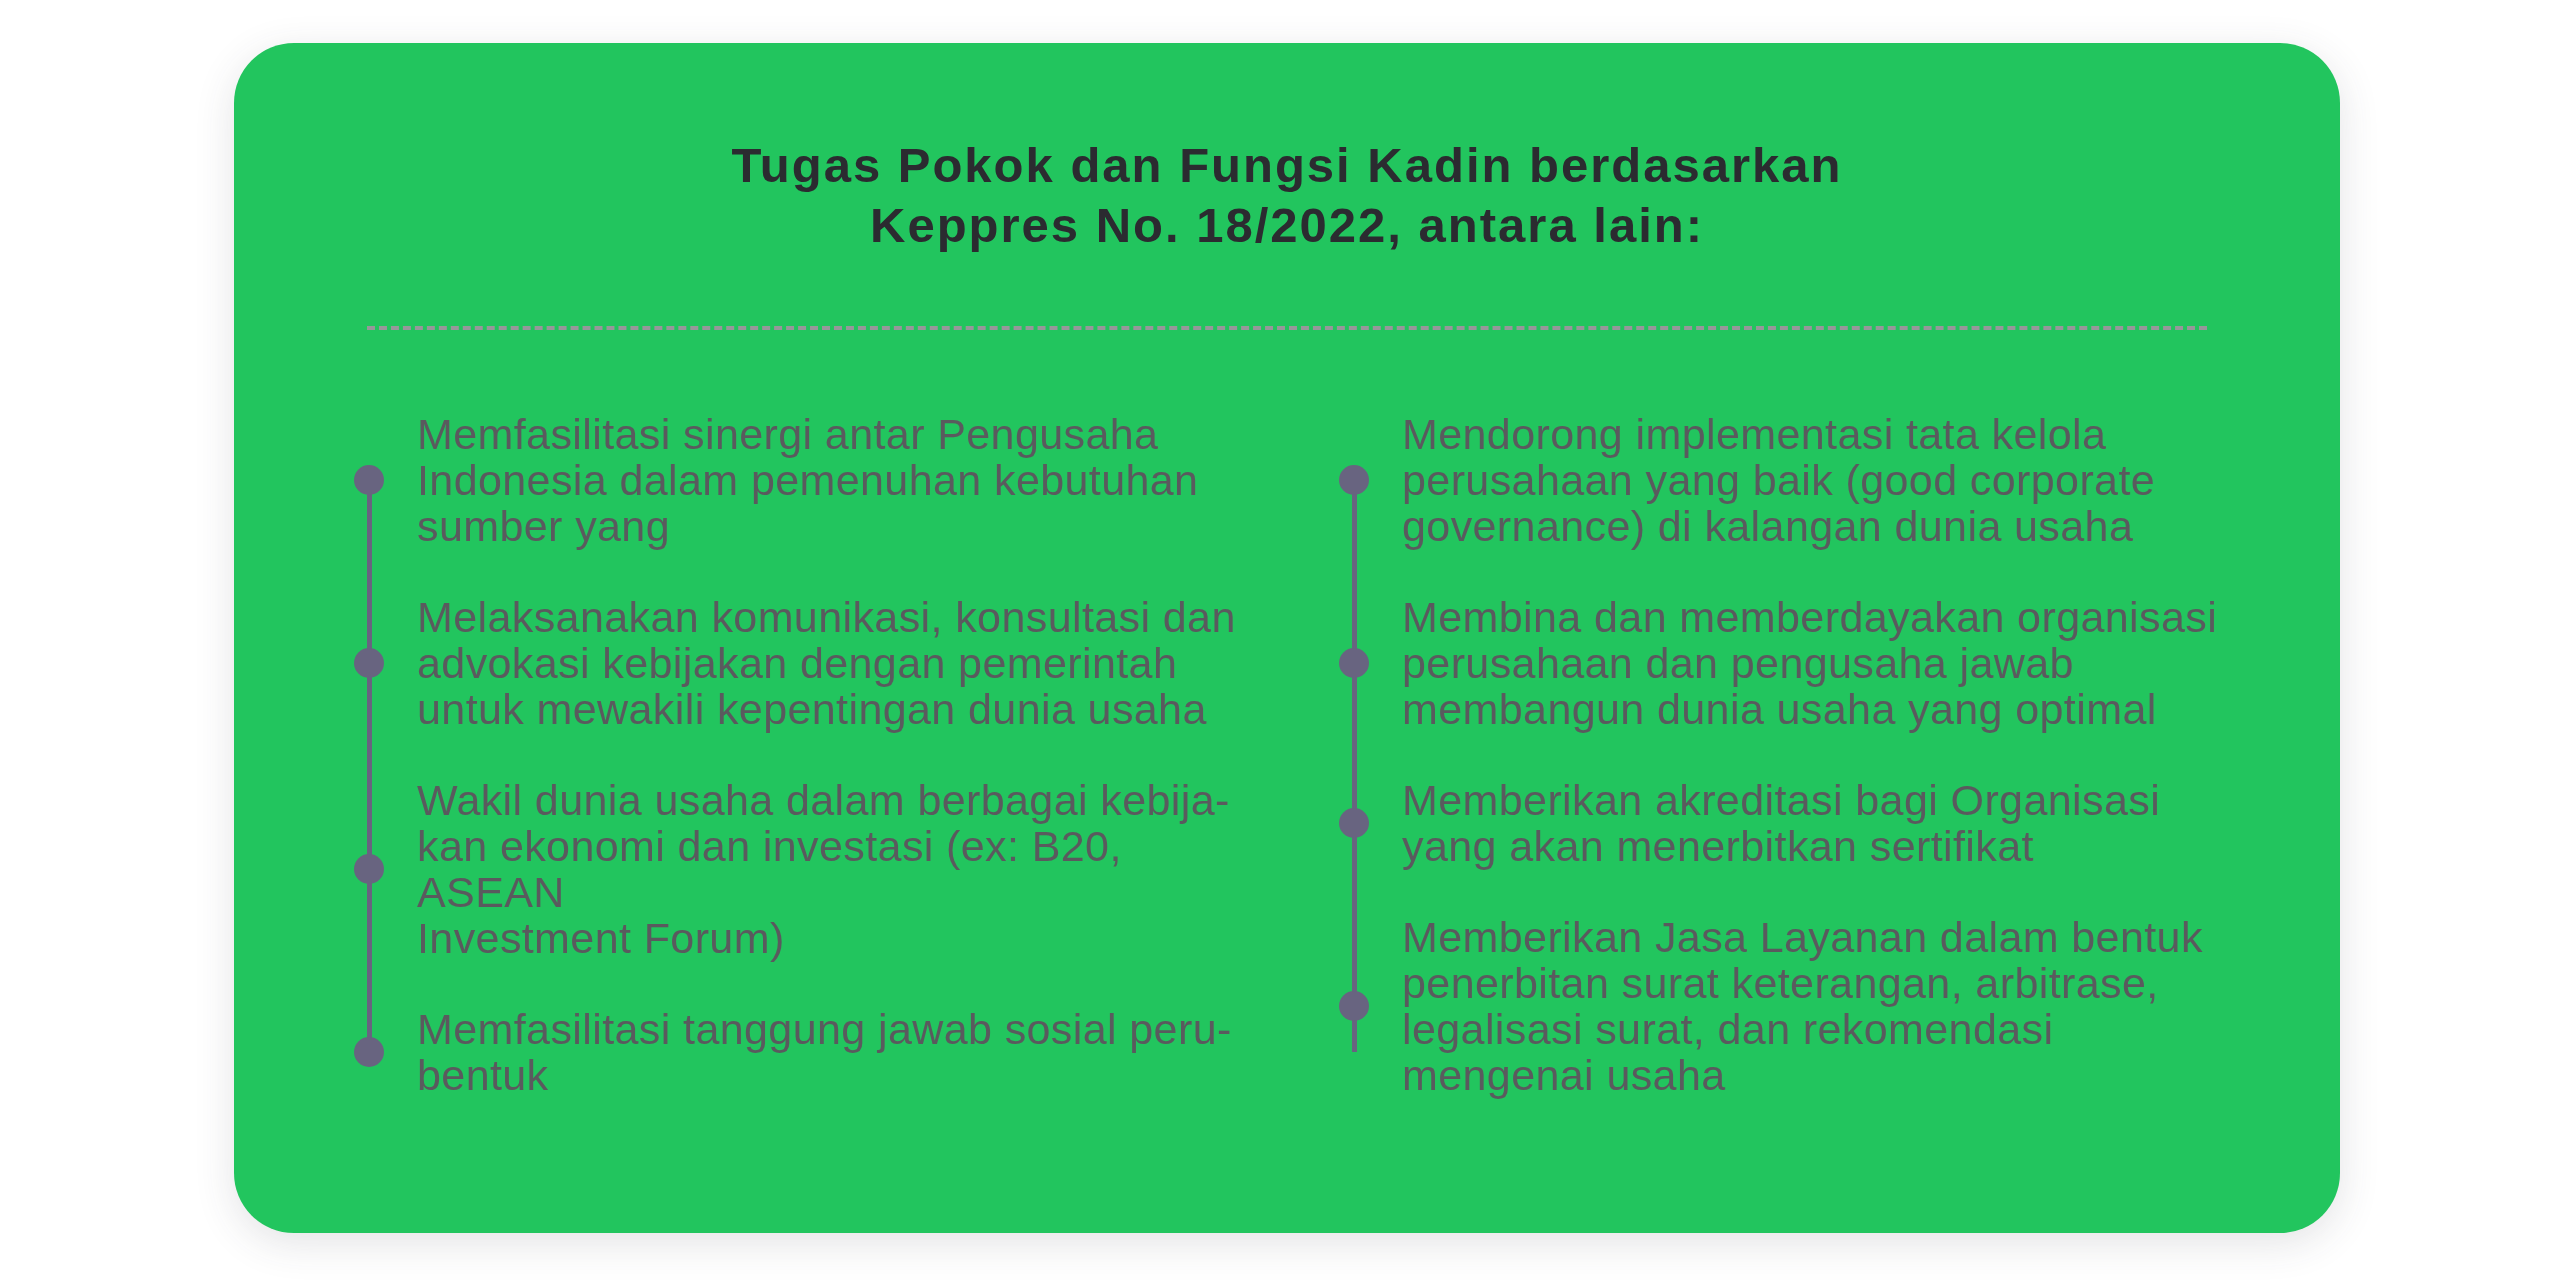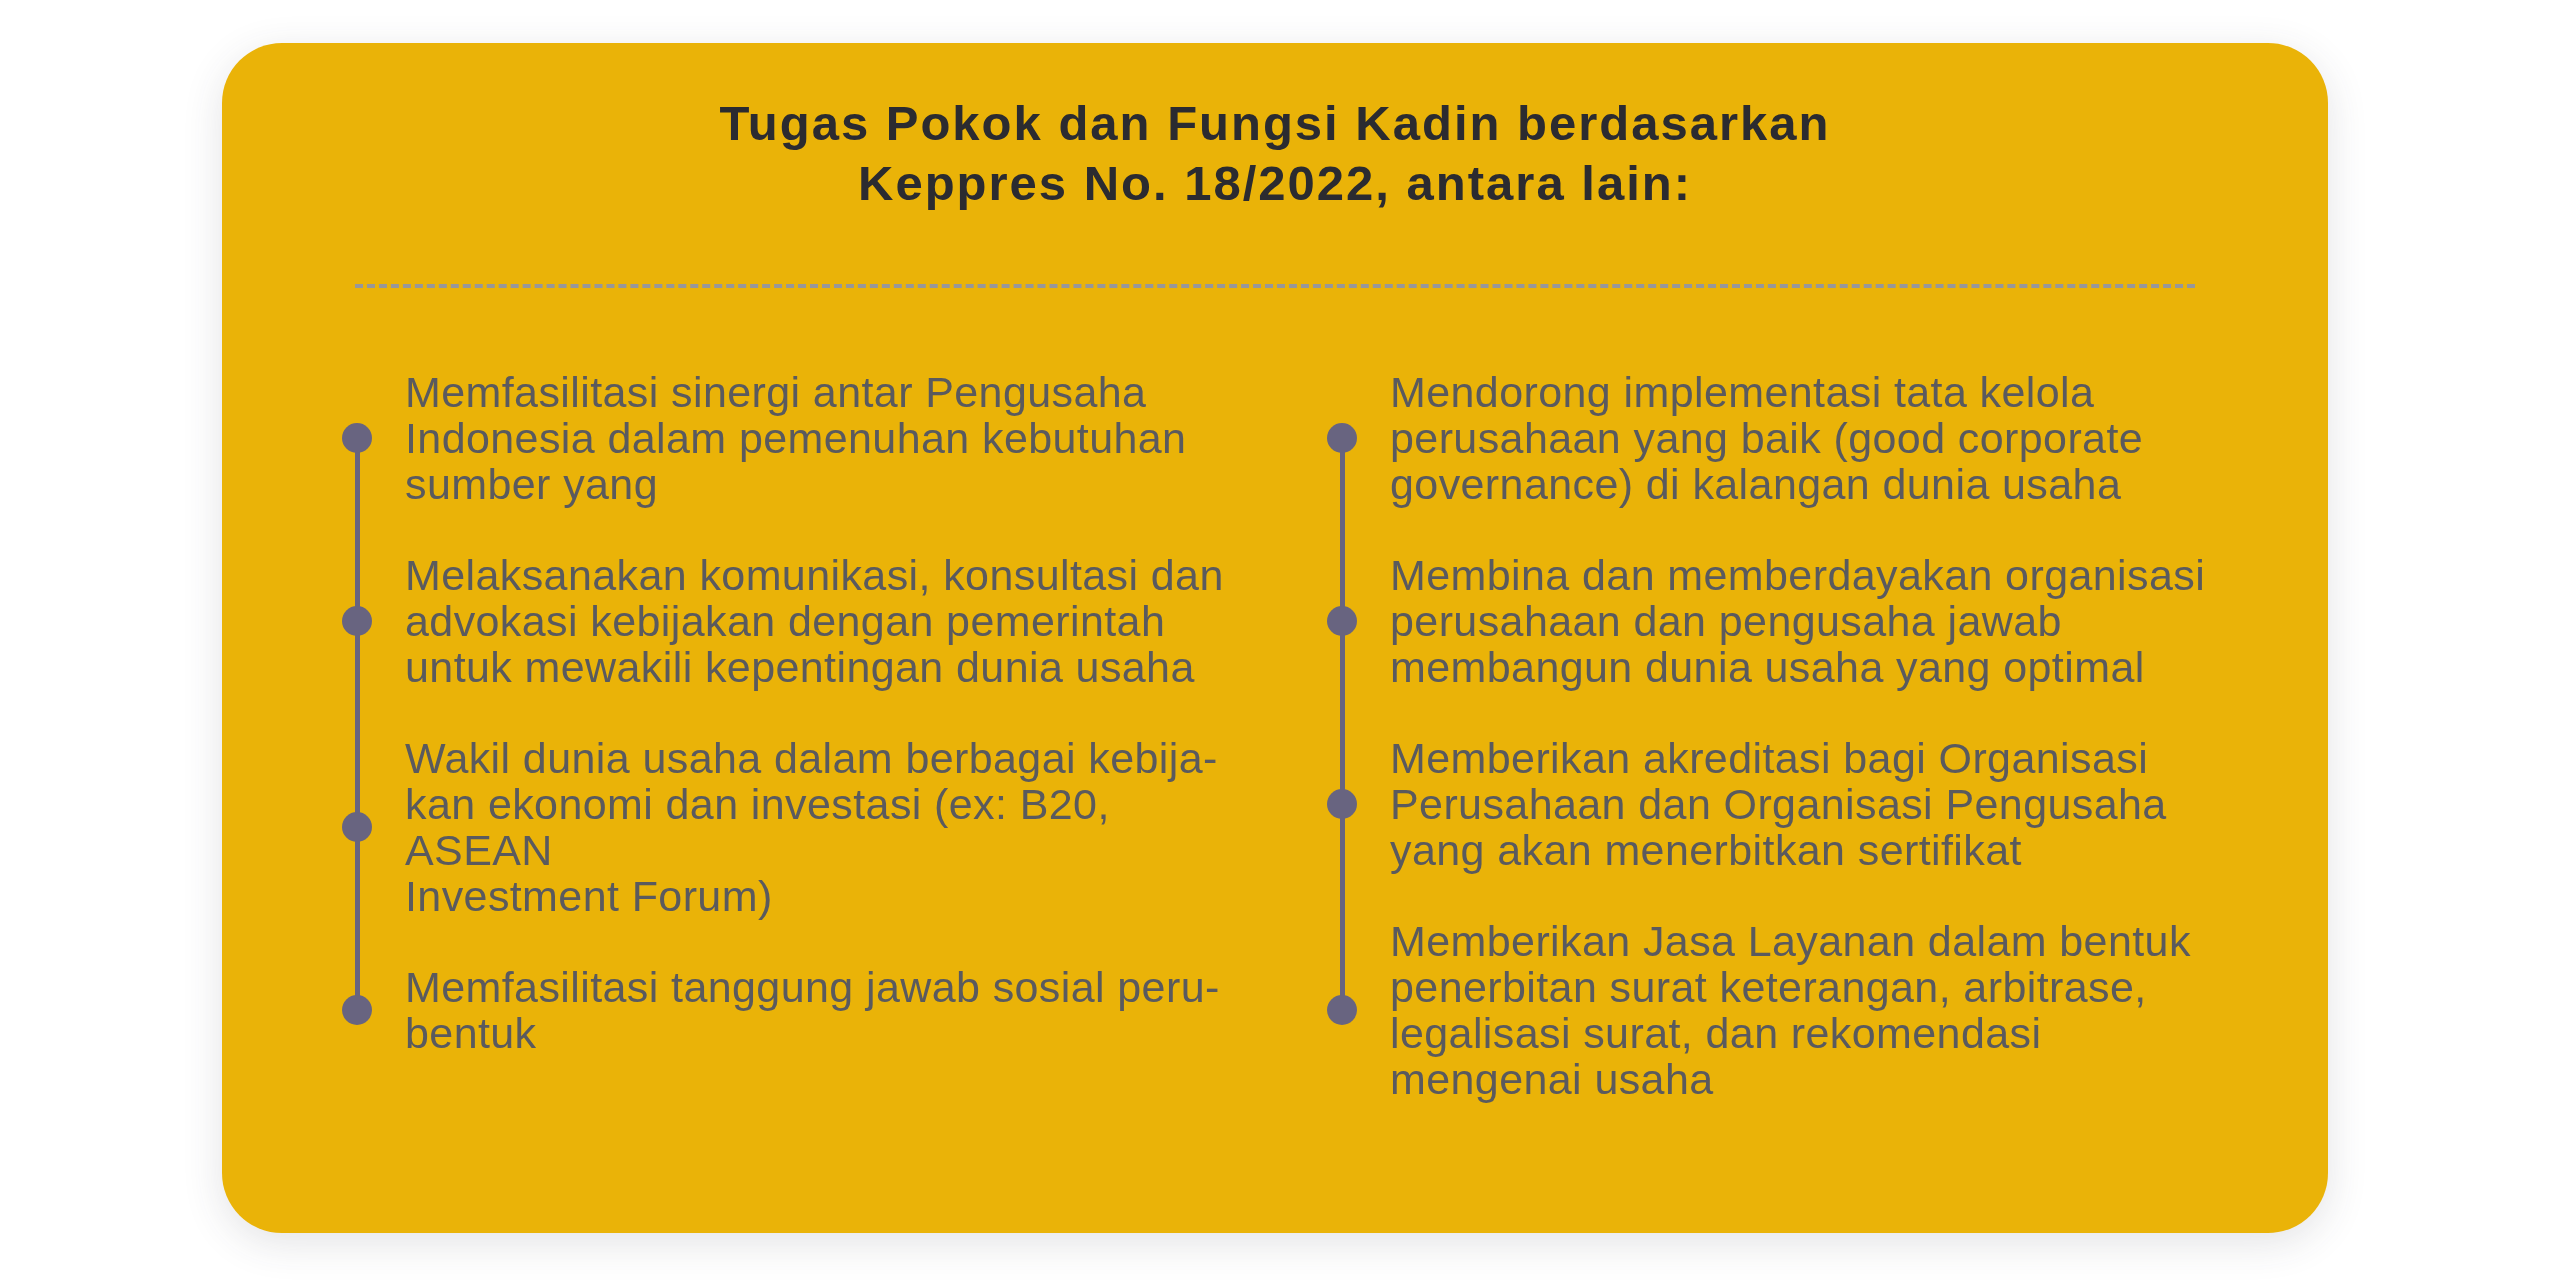--- a/index.html
+++ b/index.html
@@ -6,29 +6,29 @@
     margin: 0;
     padding: 0;
     width: 2560px;
     height: 1280px;
     background: #ffffff;
     font-family: "Liberation Sans", sans-serif;
     overflow: hidden;
   }
   .card {
     position: absolute;
-    left: 222px;
+    left: 234px;
     top: 43px;
     width: 2106px;
     height: 1190px;
-    background: #eab308;
+    background: #22c55e;
     border-radius: 60px;
     box-shadow: 0 10px 40px rgba(60, 60, 70, 0.14);
     box-sizing: border-box;
-    padding-top: 50px;
+    padding-top: 92px;
   }
   .title {
     text-align: center;
     font-size: 49px;
     line-height: 60px;
     font-weight: 700;
     color: #2b2b30;
     letter-spacing: 2px;
     margin: 0;
   }
@@ -139,21 +139,20 @@
         </li>
         <li class="item">
           <span class="dot"></span>
           <span class="txt-line">Membina dan memberdayakan organisasi</span>
           <span class="txt-line">perusahaan dan pengusaha jawab</span>
           <span class="txt-line">membangun dunia usaha yang optimal</span>
         </li>
         <li class="item">
           <span class="dot"></span>
           <span class="txt-line">Memberikan akreditasi bagi Organisasi</span>
-          <span class="txt-line">Perusahaan dan Organisasi Pengusaha</span>
           <span class="txt-line">yang akan menerbitkan sertifikat</span>
         </li>
         <li class="item">
           <span class="dot"></span>
           <span class="txt-line">Memberikan Jasa Layanan dalam bentuk</span>
           <span class="txt-line">penerbitan surat keterangan, arbitrase,</span>
           <span class="txt-line">legalisasi surat, dan rekomendasi</span>
           <span class="txt-line">mengenai usaha</span>
         </li>
       </ul>

